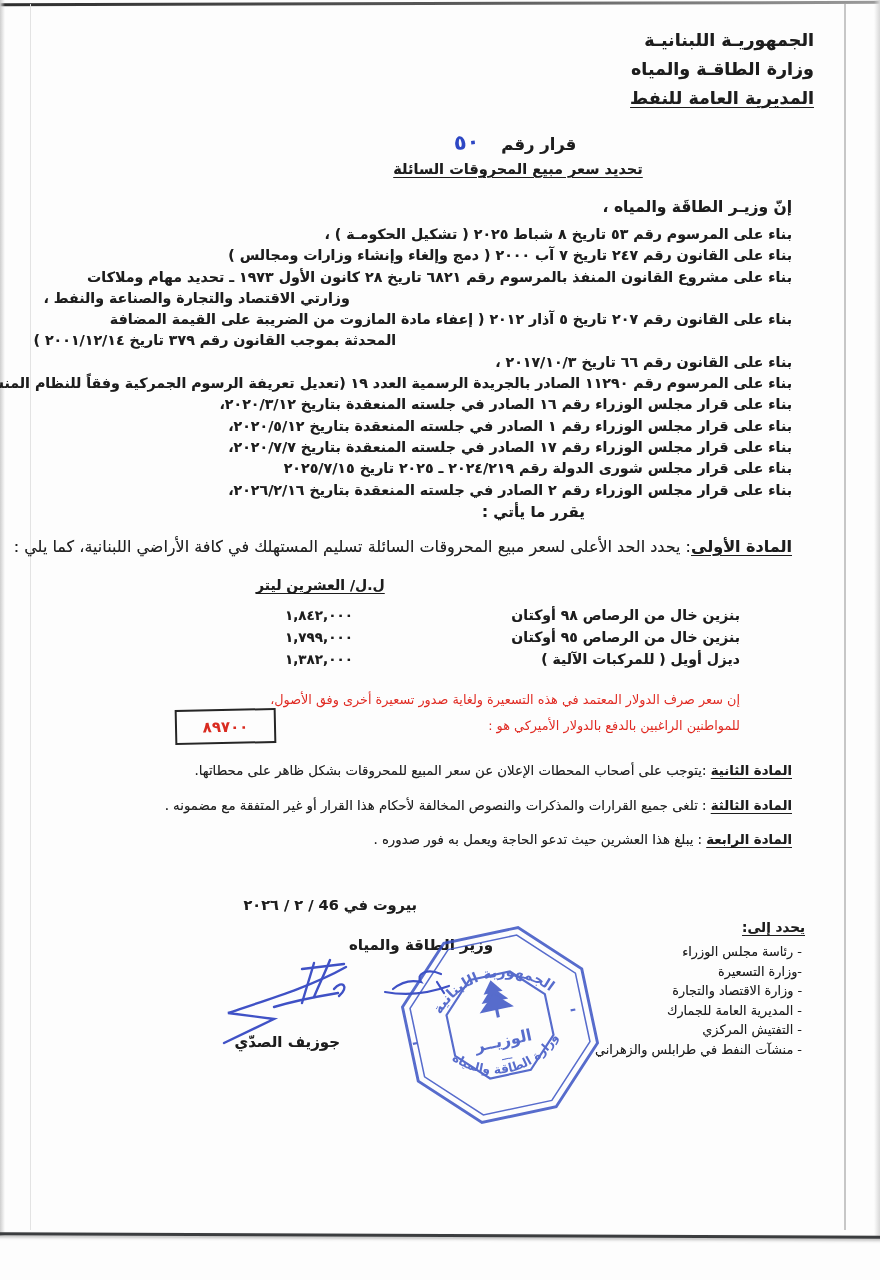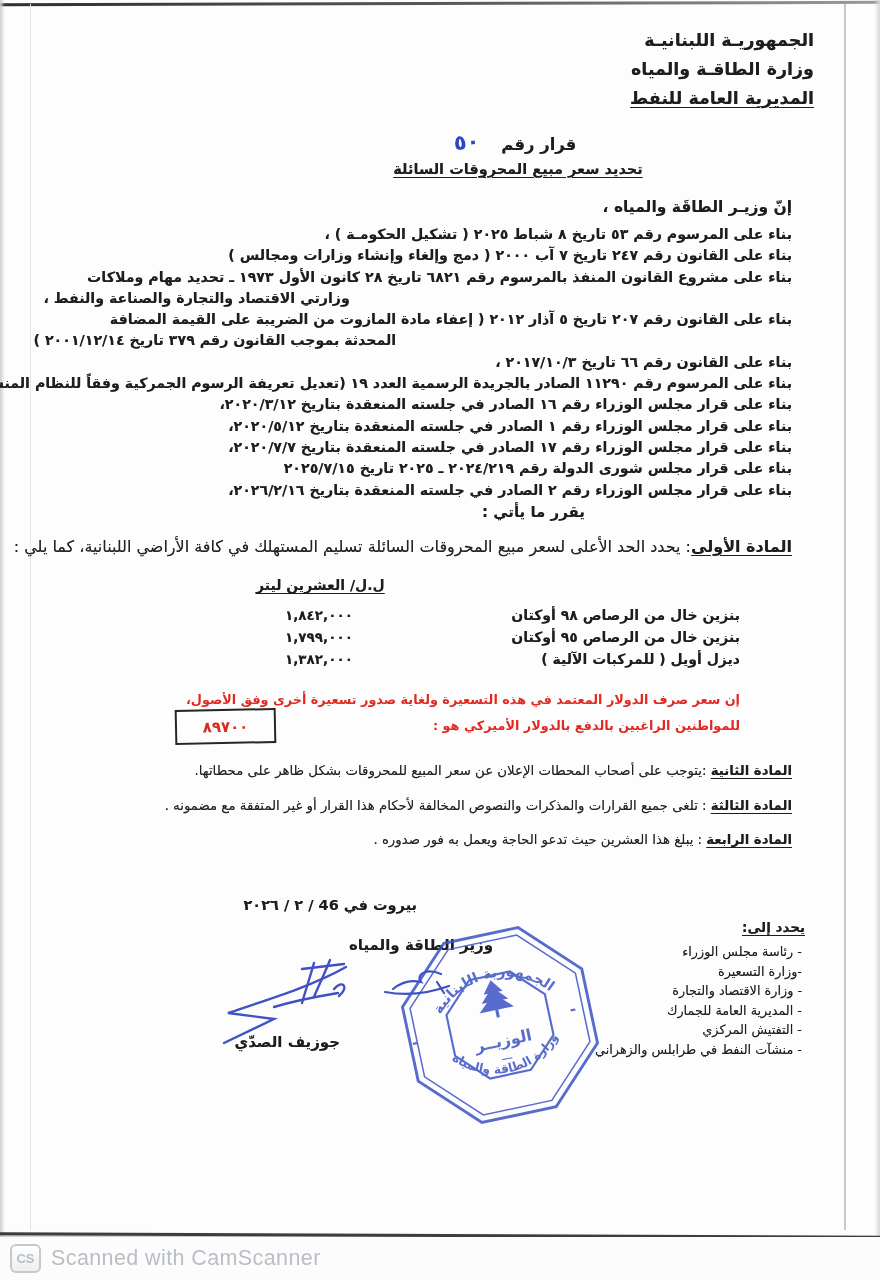--- a/index.html
+++ b/index.html
@@ -53,21 +53,21 @@
 
   .unit-header{position:absolute;top:577px;left:256px;font-size:14px;font-weight:bold;
     text-decoration:underline;text-underline-offset:3px;}
 
   .price-rows{position:absolute;top:607px;right:140px;left:285px;}
   .price-row{display:flex;justify-content:space-between;align-items:baseline;height:22px;}
   .price-item{font-size:14px;font-weight:bold;}
   .price-val{font-size:13.5px;font-weight:bold;letter-spacing:1.5px;}
 
   .fx-note{position:absolute;top:687px;right:140px;text-align:right;color:#e02a22;
-    font-size:12.8px;font-weight:bold;line-height:26px;text-shadow:none;}
+    font-size:12.8px;font-weight:normal;line-height:26px;text-shadow:none;}
 
   .rate-box{position:absolute;top:709px;left:175px;width:97px;height:31px;
     border:2.5px solid #262626;transform:rotate(-1.2deg);display:flex;
     align-items:center;justify-content:center;}
   .rate-num{color:#d92b20;font-size:15px;font-weight:bold;letter-spacing:4px;text-shadow:none;}
 
   .articles{position:absolute;top:760px;right:88px;font-size:13.3px;}
   .article-line{white-space:nowrap;margin-bottom:13.5px;line-height:21px;}
 
   .place-date{position:absolute;top:897px;right:463px;font-size:14.5px;font-weight:bold;}
@@ -268,17 +268,13 @@
         <polygon points="0,-33 18,-16 -18,-16"></polygon>
         <rect x="-1.6" y="-17" width="3.2" height="9"></rect>
       </g>
       <text x="0" y="22" text-anchor="middle" fill="#3b53c4" font-size="16.5" font-weight="bold">الوزيــر</text>
       <text x="0" y="36" text-anchor="middle" fill="#3b53c4" font-size="12">ـــ</text>
     </svg>
 
   </div>
 
   <div class="scan-sep"></div>
-  <div class="scanner-bar">
-    <span class="cs-logo">CS</span>
-    <span class="cs-text">Scanned with CamScanner</span>
-  </div>
 </div>
 
 </body></html>

